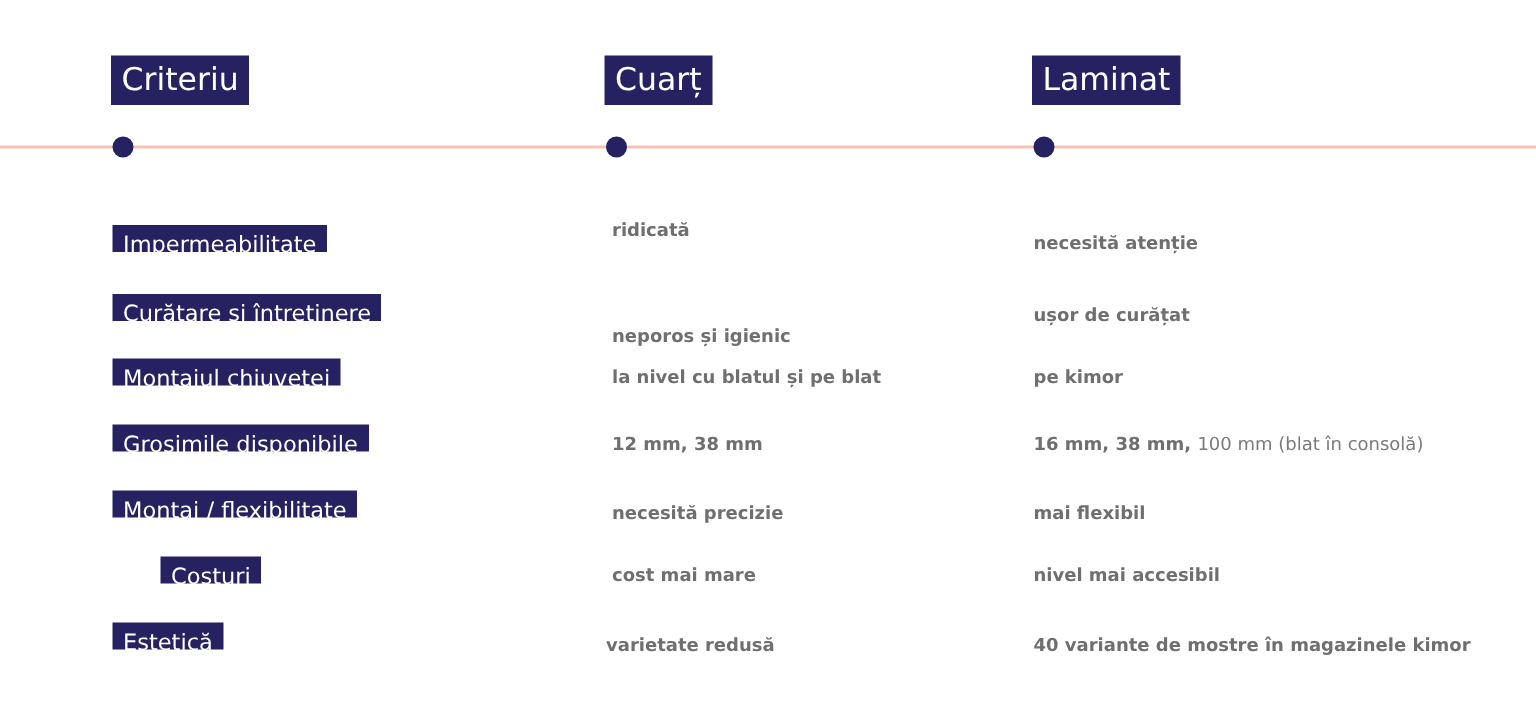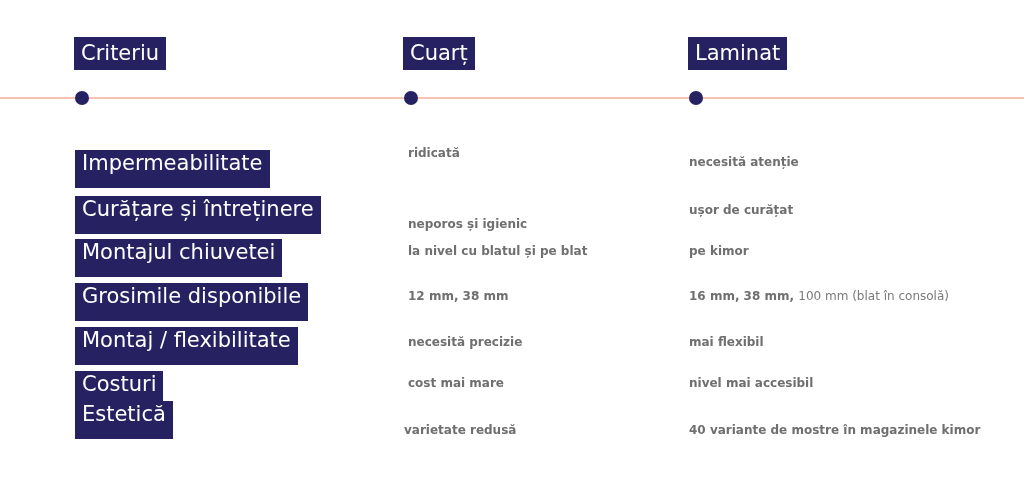--- a/index.html
+++ b/index.html
@@ -12,22 +12,22 @@
       color: #ffffff; font-family: "DejaVu Sans", sans-serif; font-size: 21px;
       line-height: 33px; padding: 0 7px; box-sizing: border-box; white-space: nowrap;
     }
     .timeline {
       position: absolute; left: 0; top: 97px; width: 1024px; height: 2px; background: #f6c3b3;
     }
     .dot {
       position: absolute; top: 91px; width: 14px; height: 14px; border-radius: 50%; background: #262262;
     }
     .label {
-      position: absolute; left: 75px; height: 38px; background: #262262; color: #ffffff;
-      font-family: "DejaVu Sans", sans-serif; font-size: 21px; line-height: 26px;
+      position: absolute; left: 75px; height: 18px; background: #262262; color: #ffffff;
+      font-family: "DejaVu Sans", sans-serif; font-size: 15px; line-height: 26px;
       padding: 0 7px; box-sizing: border-box; white-space: nowrap;
     }
     .val {
       position: absolute; font-family: "DejaVu Sans", sans-serif; font-size: 12px;
       font-weight: bold; color: #6f6f6f; white-space: nowrap; line-height: 16px;
     }
     .val .light { font-weight: normal; color: #7a7a7a; }
   </style>
 </head>
 <body>
@@ -70,24 +70,24 @@
     </div>
   </div>
 
   <div>
     <div class="label" style="top:327px;">Montaj / flexibilitate</div>
     <div class="val" style="left:408px; top:334px;">necesită precizie</div>
     <div class="val" style="left:689px; top:334px;">mai flexibil</div>
   </div>
 
   <div>
-    <div class="label" style="top:371px;">Costuri</div>
+    <div class="label" style="top:371px;margin-left:32px;">Costuri</div>
     <div class="val" style="left:408px; top:375px;">cost mai mare</div>
     <div class="val" style="left:689px; top:375px;">nivel mai accesibil</div>
   </div>
 
   <div>
-    <div class="label" style="top:401px;">Estetică</div>
+    <div class="label" style="top:415px;">Estetică</div>
     <div class="val" style="left:404px; top:422px;">varietate redusă</div>
     <div class="val" style="left:689px; top:422px;">40 variante de mostre în magazinele kimor</div>
   </div>
 
 </div>
 
 </body></html>

